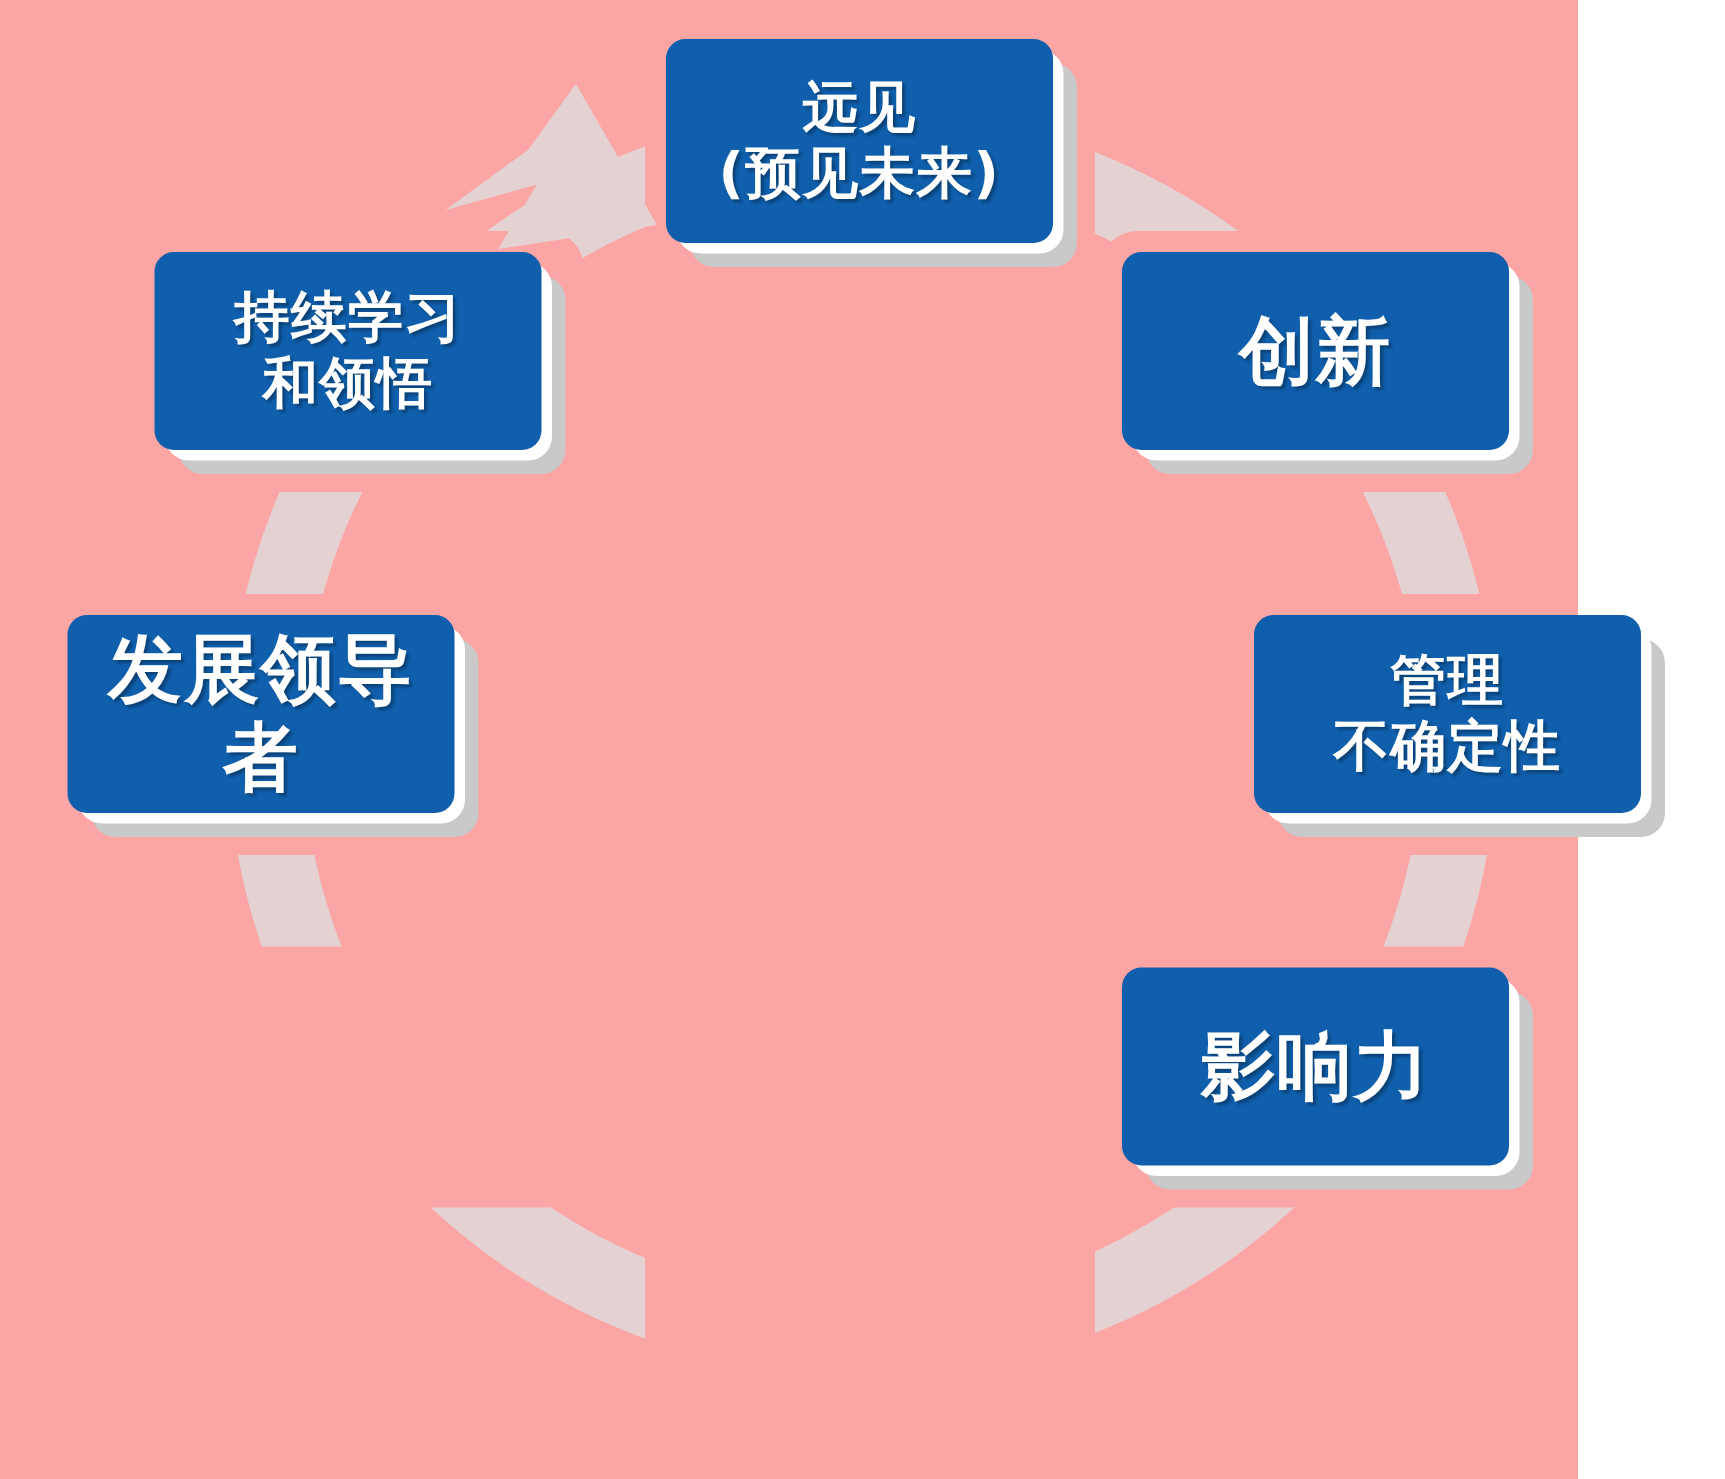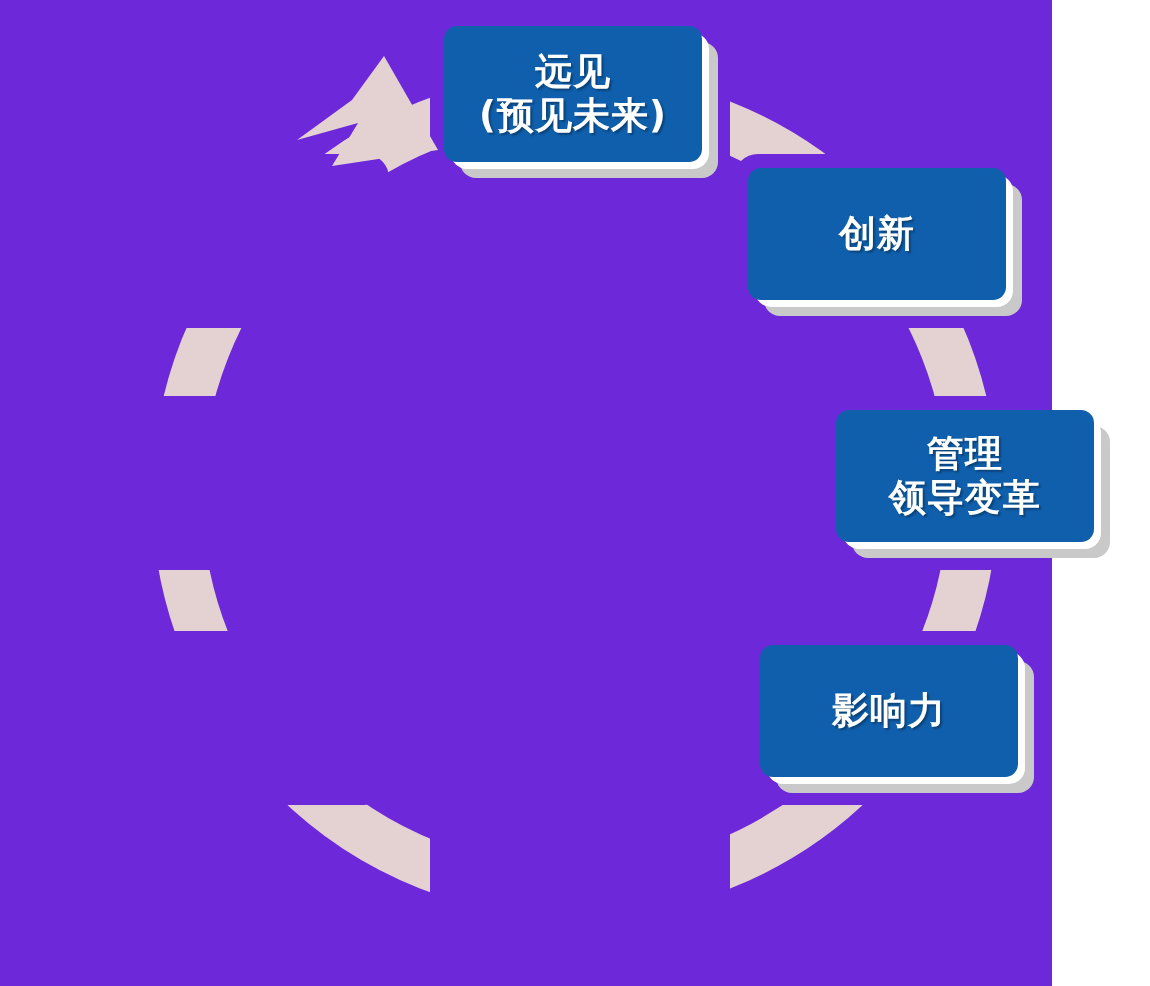--- a/index.html
+++ b/index.html
@@ -7,21 +7,21 @@
     width: 1150px;
     height: 986px;
     background: #ffffff;
     font-family: "DejaVu Sans", "Liberation Sans", sans-serif;
     overflow: hidden;
   }
   #stage {
     position: relative;
     width: 1052px;
     height: 986px;
-    background: #6d28d9;
+    background: #fca5a5;
   }
   #ring-layer {
     position: absolute;
     left: 0; top: 0;
     width: 1150px;
     height: 986px;
     z-index: 1;
   }
   .node {
     position: absolute;
@@ -54,21 +54,21 @@
     border-radius: 13px;
     background: #0f5fac;
     display: flex;
     align-items: center;
     justify-content: center;
     text-align: center;
   }
   .node .label {
     color: #ffffff;
     font-weight: bold;
-    font-size: 37px;
+    font-size: 50px;
     line-height: 1.18;
     letter-spacing: 1px;
     text-shadow: 2px 2px 2px rgba(0,0,0,0.30);
     padding: 0 10px;
     white-space: pre-line;
   }
   .node.two-line .label { font-size: 37px; }
 </style>
 </head>
 <body>
@@ -120,29 +120,44 @@
     <div class="card">
       <span class="label">创新</span>
     </div>
   </div>
 
   <div class="node two-line" style="left:836px; top:410px; width:258px; height:132px;">
     <div class="shadow"></div>
     <div class="bevel"></div>
     <div class="card">
       <span class="label">管理
-领导变革</span>
+不确定性</span>
     </div>
   </div>
 
-  <div class="node" style="left:748px; top:645px; width:258px; height:132px;margin-left:12px;">
+  <div class="node" style="left:748px; top:645px; width:258px; height:132px;">
     <div class="shadow"></div>
     <div class="bevel"></div>
     <div class="card">
       <span class="label">影响力</span>
     </div>
   </div>
 
 
 
+  <div class="node" style="left:45px; top:410px; width:258px; height:132px;">
+    <div class="shadow"></div>
+    <div class="bevel"></div>
+    <div class="card">
+      <span class="label">发展领导者</span>
+    </div>
+  </div>
 
+  <div class="node two-line" style="left:103px; top:168px; width:258px; height:132px;">
+    <div class="shadow"></div>
+    <div class="bevel"></div>
+    <div class="card">
+      <span class="label">持续学习
+和领悟</span>
+    </div>
+  </div>
 
 </div>
 
 </body></html>

